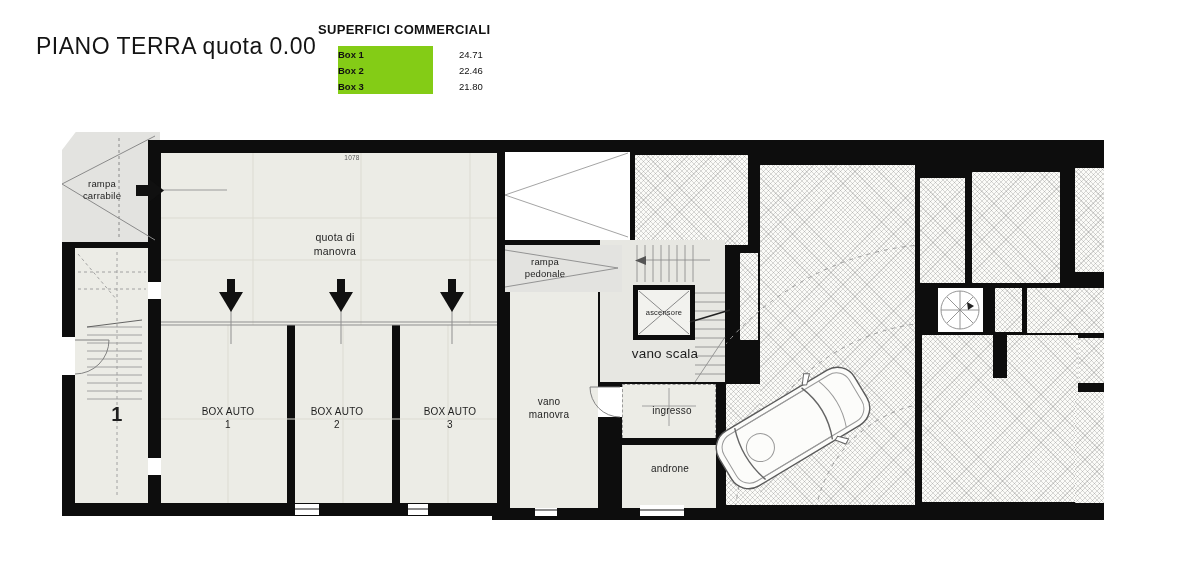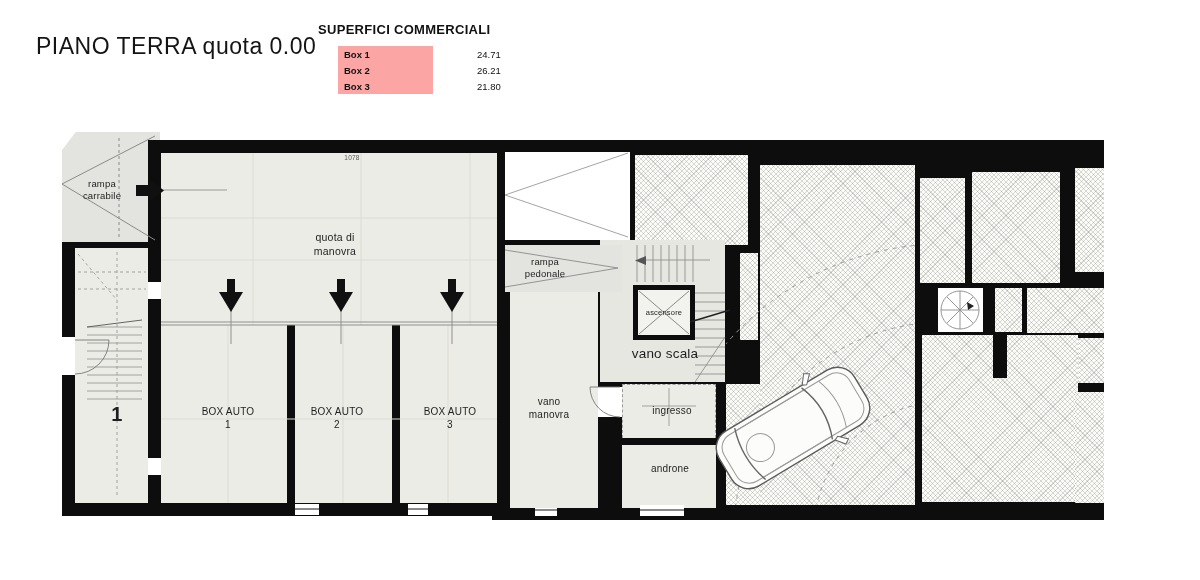--- a/index.html
+++ b/index.html
@@ -18,42 +18,42 @@
       repeating-linear-gradient(135deg, rgba(70,70,70,.20) 0 0.8px, transparent 0.8px 3.4px);}
   .win{background:linear-gradient(#fff 40%, #8a8a8a 40%, #8a8a8a 58%, #fff 58%);}
   
   .lbl{position:absolute;transform:translate(-50%,-50%);font-size:10px;color:#1e1e1e;
        text-align:center;white-space:pre-line;line-height:1.3;letter-spacing:.2px;}
   .title{position:absolute;left:36px;top:33px;font-size:23px;color:#141414;letter-spacing:.5px;}
   .legend-h{position:absolute;left:318px;top:22px;font-size:13px;font-weight:bold;color:#111;
             letter-spacing:.3px;}
   .legend{position:absolute;left:338px;top:46px;width:170px;font-size:9.5px;color:#111;}
   .legend .row{display:flex;align-items:center;height:16px;}
-  .legend .cell-l{flex:0 0 95px;background:#fca5a5;height:100%;display:flex;align-items:center;
-                  padding-left:6px;box-sizing:border-box;font-weight:bold;}
-  .legend .cell-v{margin-left:44px;}
+  .legend .cell-l{flex:0 0 95px;background:#84cc16;height:100%;display:flex;align-items:center;
+                  box-sizing:border-box;font-weight:bold;}
+  .legend .cell-v{margin-left:26px;}
   .ing-dash{border-left:1px dashed #9a9a9a;border-right:1px dashed #9a9a9a;border-top:1px dashed #9a9a9a;box-sizing:border-box;}
   .lift{box-sizing:border-box;border:5px solid #0d0d0d;background:#f2f2ee;}
   svg{display:block;}
 </style>
 </head>
 <body>
 
 <div class="stage">
 
   <div class="title">PIANO TERRA  quota 0.00</div>
   <div class="legend-h">SUPERFICI COMMERCIALI</div>
   <div class="legend">
     <div class="row">
       <span class="cell-l">Box 1</span>
       <span class="cell-v">24.71</span>
     </div>
     <div class="row">
       <span class="cell-l">Box 2</span>
-      <span class="cell-v">26.21</span>
+      <span class="cell-v">22.46</span>
     </div>
     <div class="row">
       <span class="cell-l">Box 3</span>
       <span class="cell-v">21.80</span>
     </div>
   </div>
 
   <div class="abs" style="left:62px;top:132px;width:1066px;height:390px;">
 
     <div class="abs wall" style="left:430px;top:8px;width:636px;height:380px;"></div>

